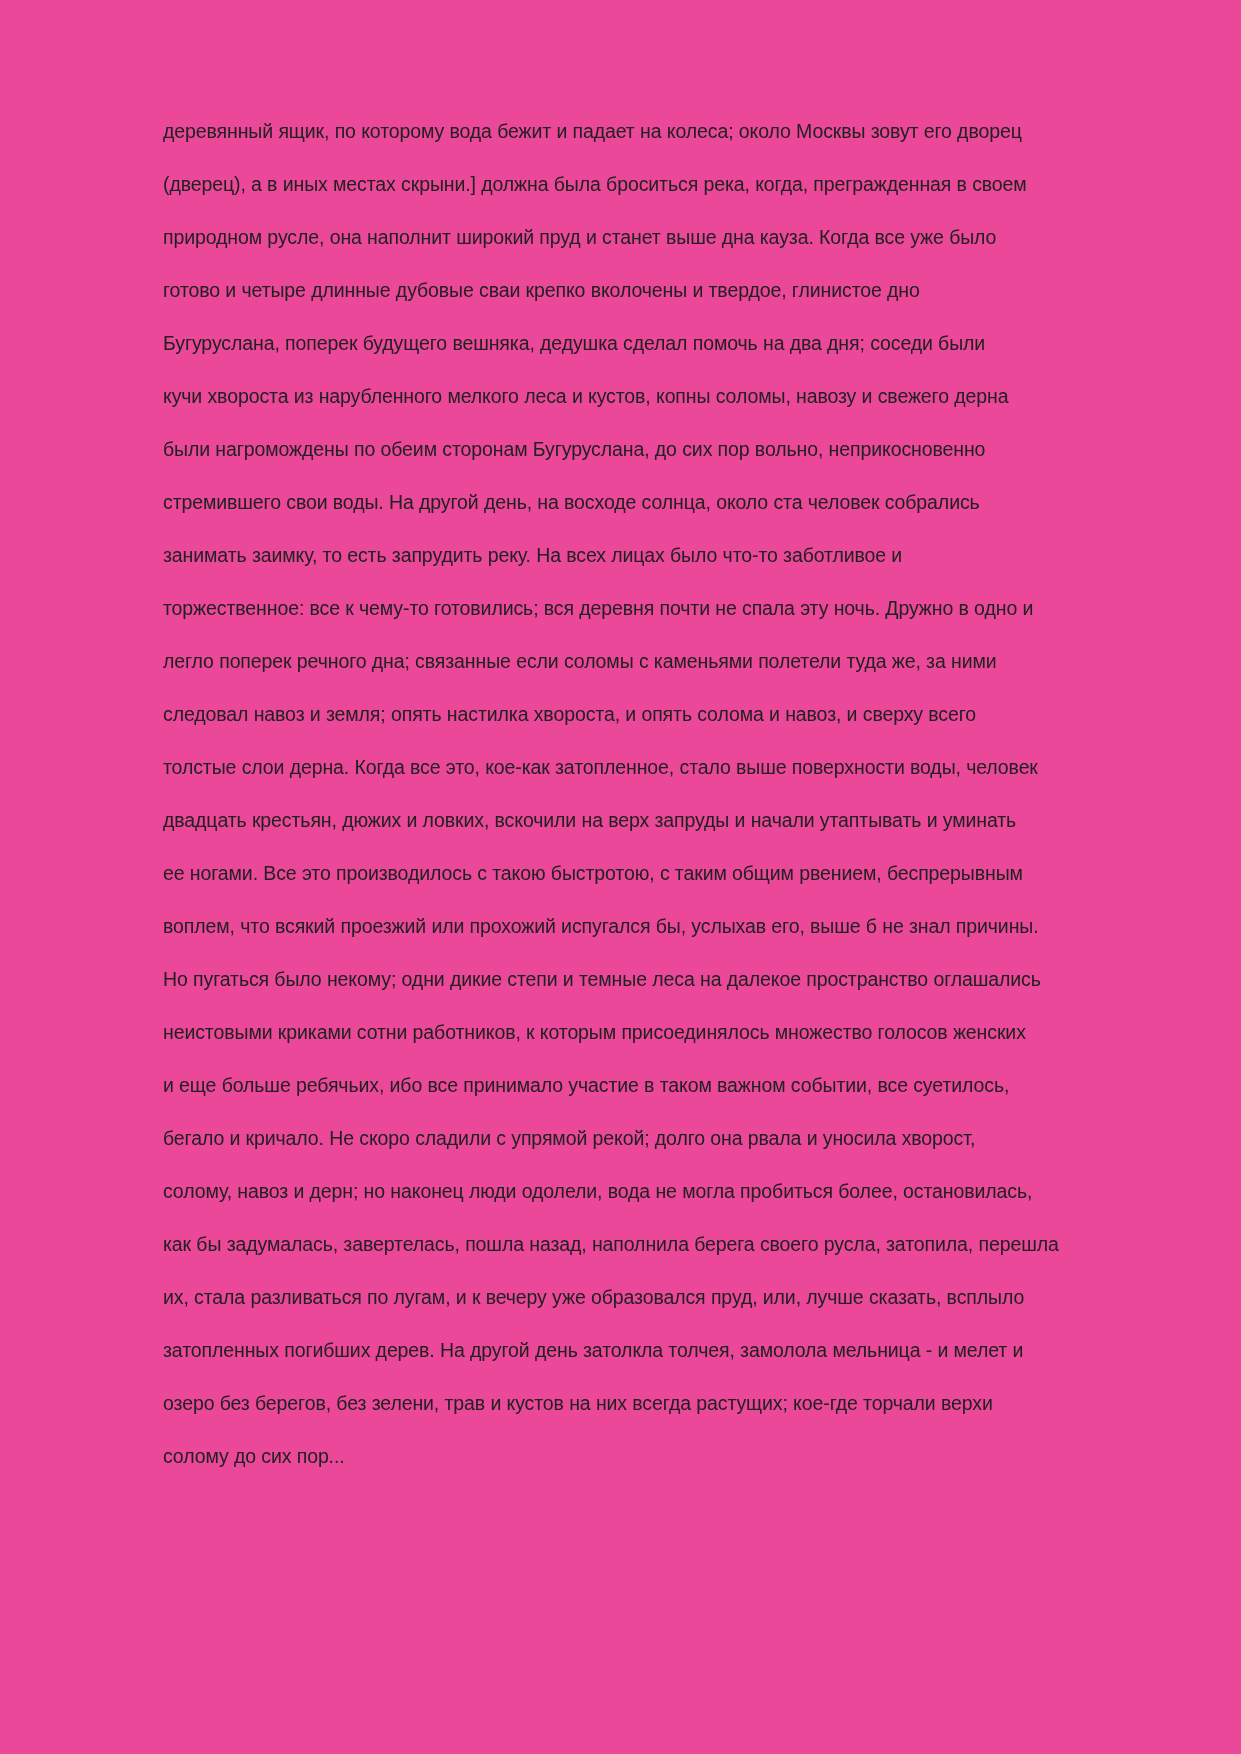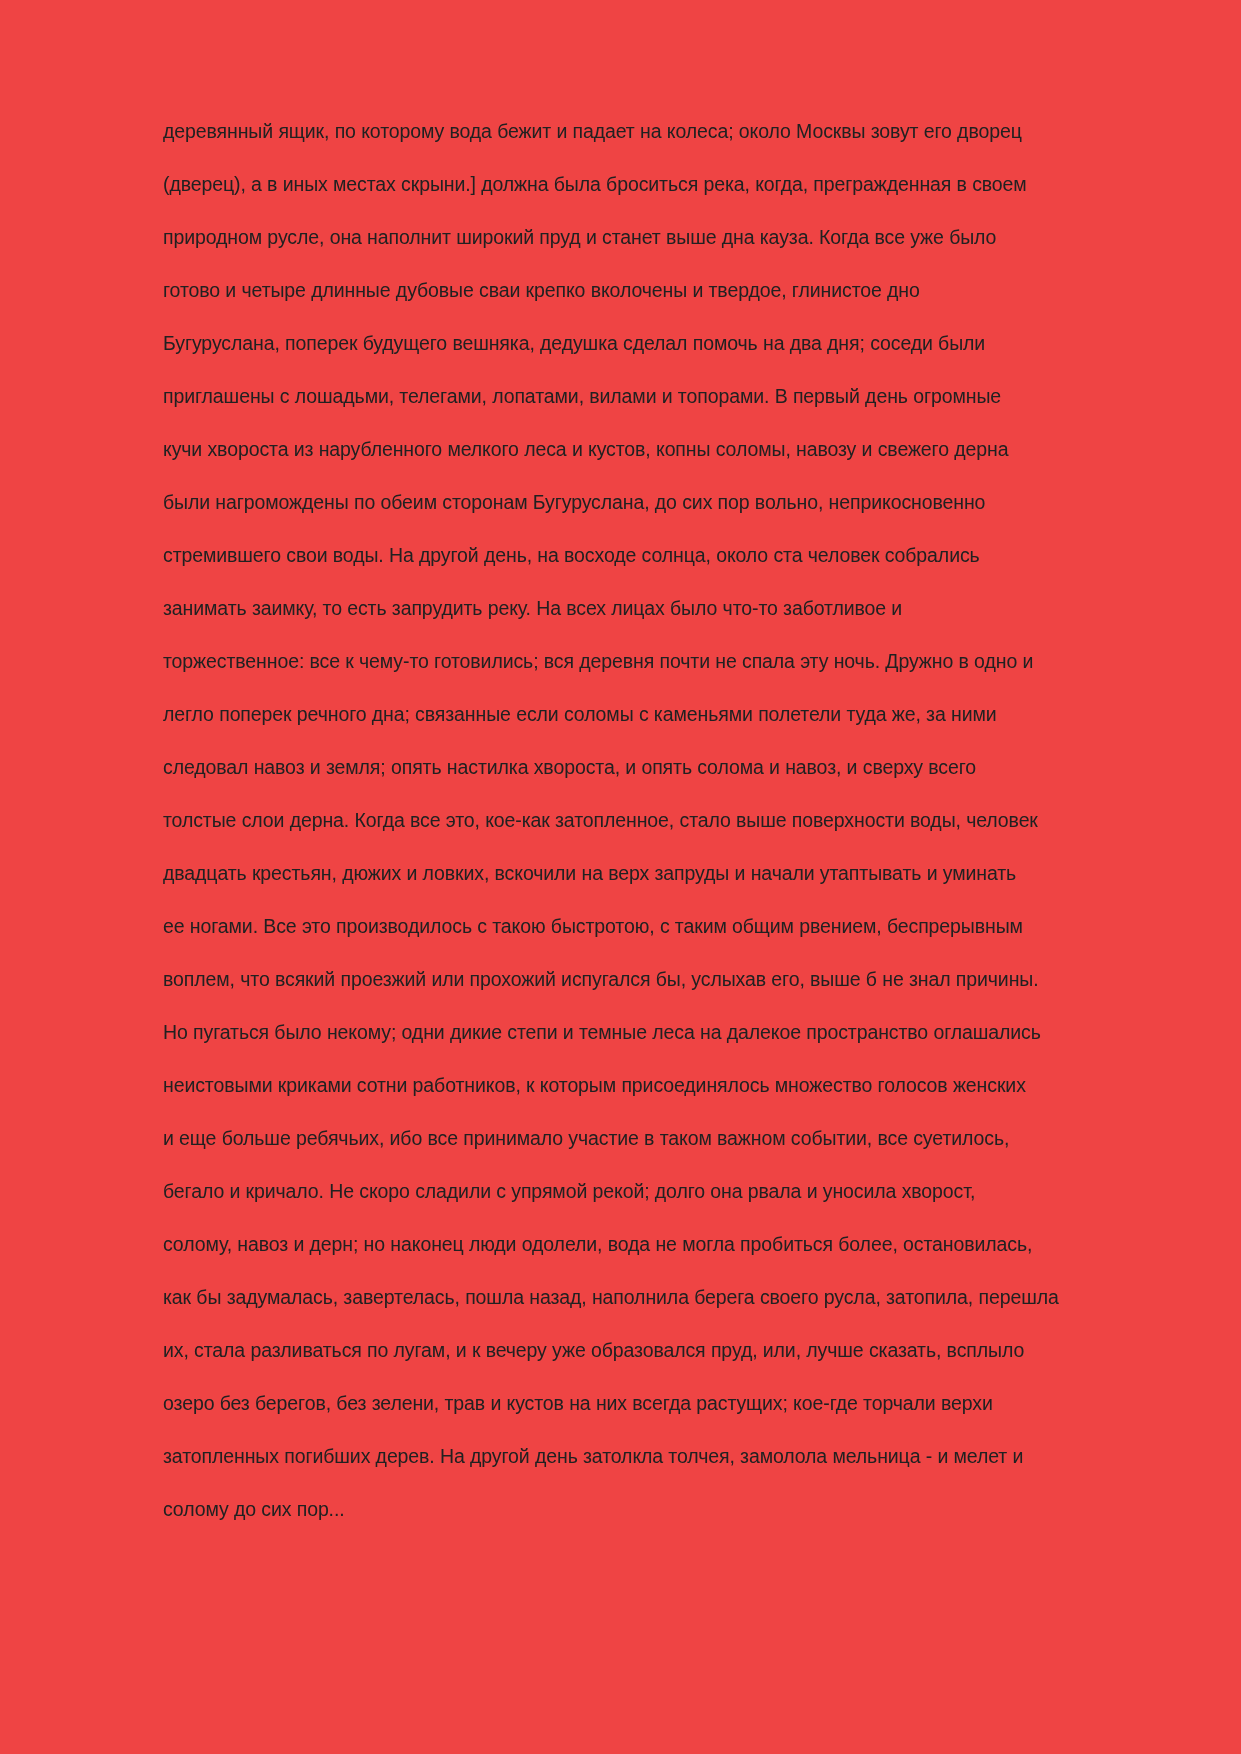--- a/index.html
+++ b/index.html
@@ -4,21 +4,21 @@
 <style>
   html, body {
     margin: 0;
     padding: 0;
     background: #ffffff;
   }
   .page {
     position: relative;
     width: 1241px;
     height: 1754px;
-    background: #ef4444;
+    background: #ec4899;
     overflow: hidden;
   }
   .text-block {
     position: absolute;
     left: 163px;
     top: 105px;
     width: 1010px;
   }
   .text-line {
     height: 53px;
@@ -33,36 +33,35 @@
 </head>
 <body>
 
 <div class="page">
   <div class="text-block" id="text-block">
       <div class="text-line">деревянный ящик, по которому вода бежит и падает на колеса; около Москвы зовут его дворец</div>
       <div class="text-line">(дверец), а в иных местах скрыни.] должна была броситься река, когда, прегражденная в своем</div>
       <div class="text-line">природном русле, она наполнит широкий пруд и станет выше дна кауза. Когда все уже было</div>
       <div class="text-line">готово и четыре длинные дубовые сваи крепко вколочены и твердое, глинистое дно</div>
       <div class="text-line">Бугуруслана, поперек будущего вешняка, дедушка сделал помочь на два дня; соседи были</div>
-      <div class="text-line">приглашены с лошадьми, телегами, лопатами, вилами и топорами. В первый день огромные</div>
       <div class="text-line">кучи хвороста из нарубленного мелкого леса и кустов, копны соломы, навозу и свежего дерна</div>
       <div class="text-line">были нагромождены по обеим сторонам Бугуруслана, до сих пор вольно, неприкосновенно</div>
       <div class="text-line">стремившего свои воды. На другой день, на восходе солнца, около ста человек собрались</div>
       <div class="text-line">занимать заимку, то есть запрудить реку. На всех лицах было что-то заботливое и</div>
       <div class="text-line">торжественное: все к чему-то готовились; вся деревня почти не спала эту ночь. Дружно в одно и</div>
       <div class="text-line">легло поперек речного дна; связанные если соломы с каменьями полетели туда же, за ними</div>
       <div class="text-line">следовал навоз и земля; опять настилка хвороста, и опять солома и навоз, и сверху всего</div>
       <div class="text-line">толстые слои дерна. Когда все это, кое-как затопленное, стало выше поверхности воды, человек</div>
       <div class="text-line">двадцать крестьян, дюжих и ловких, вскочили на верх запруды и начали утаптывать и уминать</div>
       <div class="text-line">ее ногами. Все это производилось с такою быстротою, с таким общим рвением, беспрерывным</div>
       <div class="text-line">воплем, что всякий проезжий или прохожий испугался бы, услыхав его, выше б не знал причины.</div>
       <div class="text-line">Но пугаться было некому; одни дикие степи и темные леса на далекое пространство оглашались</div>
       <div class="text-line">неистовыми криками сотни работников, к которым присоединялось множество голосов женских</div>
       <div class="text-line">и еще больше ребячьих, ибо все принимало участие в таком важном событии, все суетилось,</div>
       <div class="text-line">бегало и кричало. Не скоро сладили с упрямой рекой; долго она рвала и уносила хворост,</div>
       <div class="text-line">солому, навоз и дерн; но наконец люди одолели, вода не могла пробиться более, остановилась,</div>
       <div class="text-line">как бы задумалась, завертелась, пошла назад, наполнила берега своего русла, затопила, перешла</div>
       <div class="text-line">их, стала разливаться по лугам, и к вечеру уже образовался пруд, или, лучше сказать, всплыло</div>
+      <div class="text-line">затопленных погибших дерев. На другой день затолкла толчея, замолола мельница - и мелет и</div>
       <div class="text-line">озеро без берегов, без зелени, трав и кустов на них всегда растущих; кое-где торчали верхи</div>
-      <div class="text-line">затопленных погибших дерев. На другой день затолкла толчея, замолола мельница - и мелет и</div>
       <div class="text-line">солому до сих пор...</div>
     </div>
 </div>
 
 </body></html>

